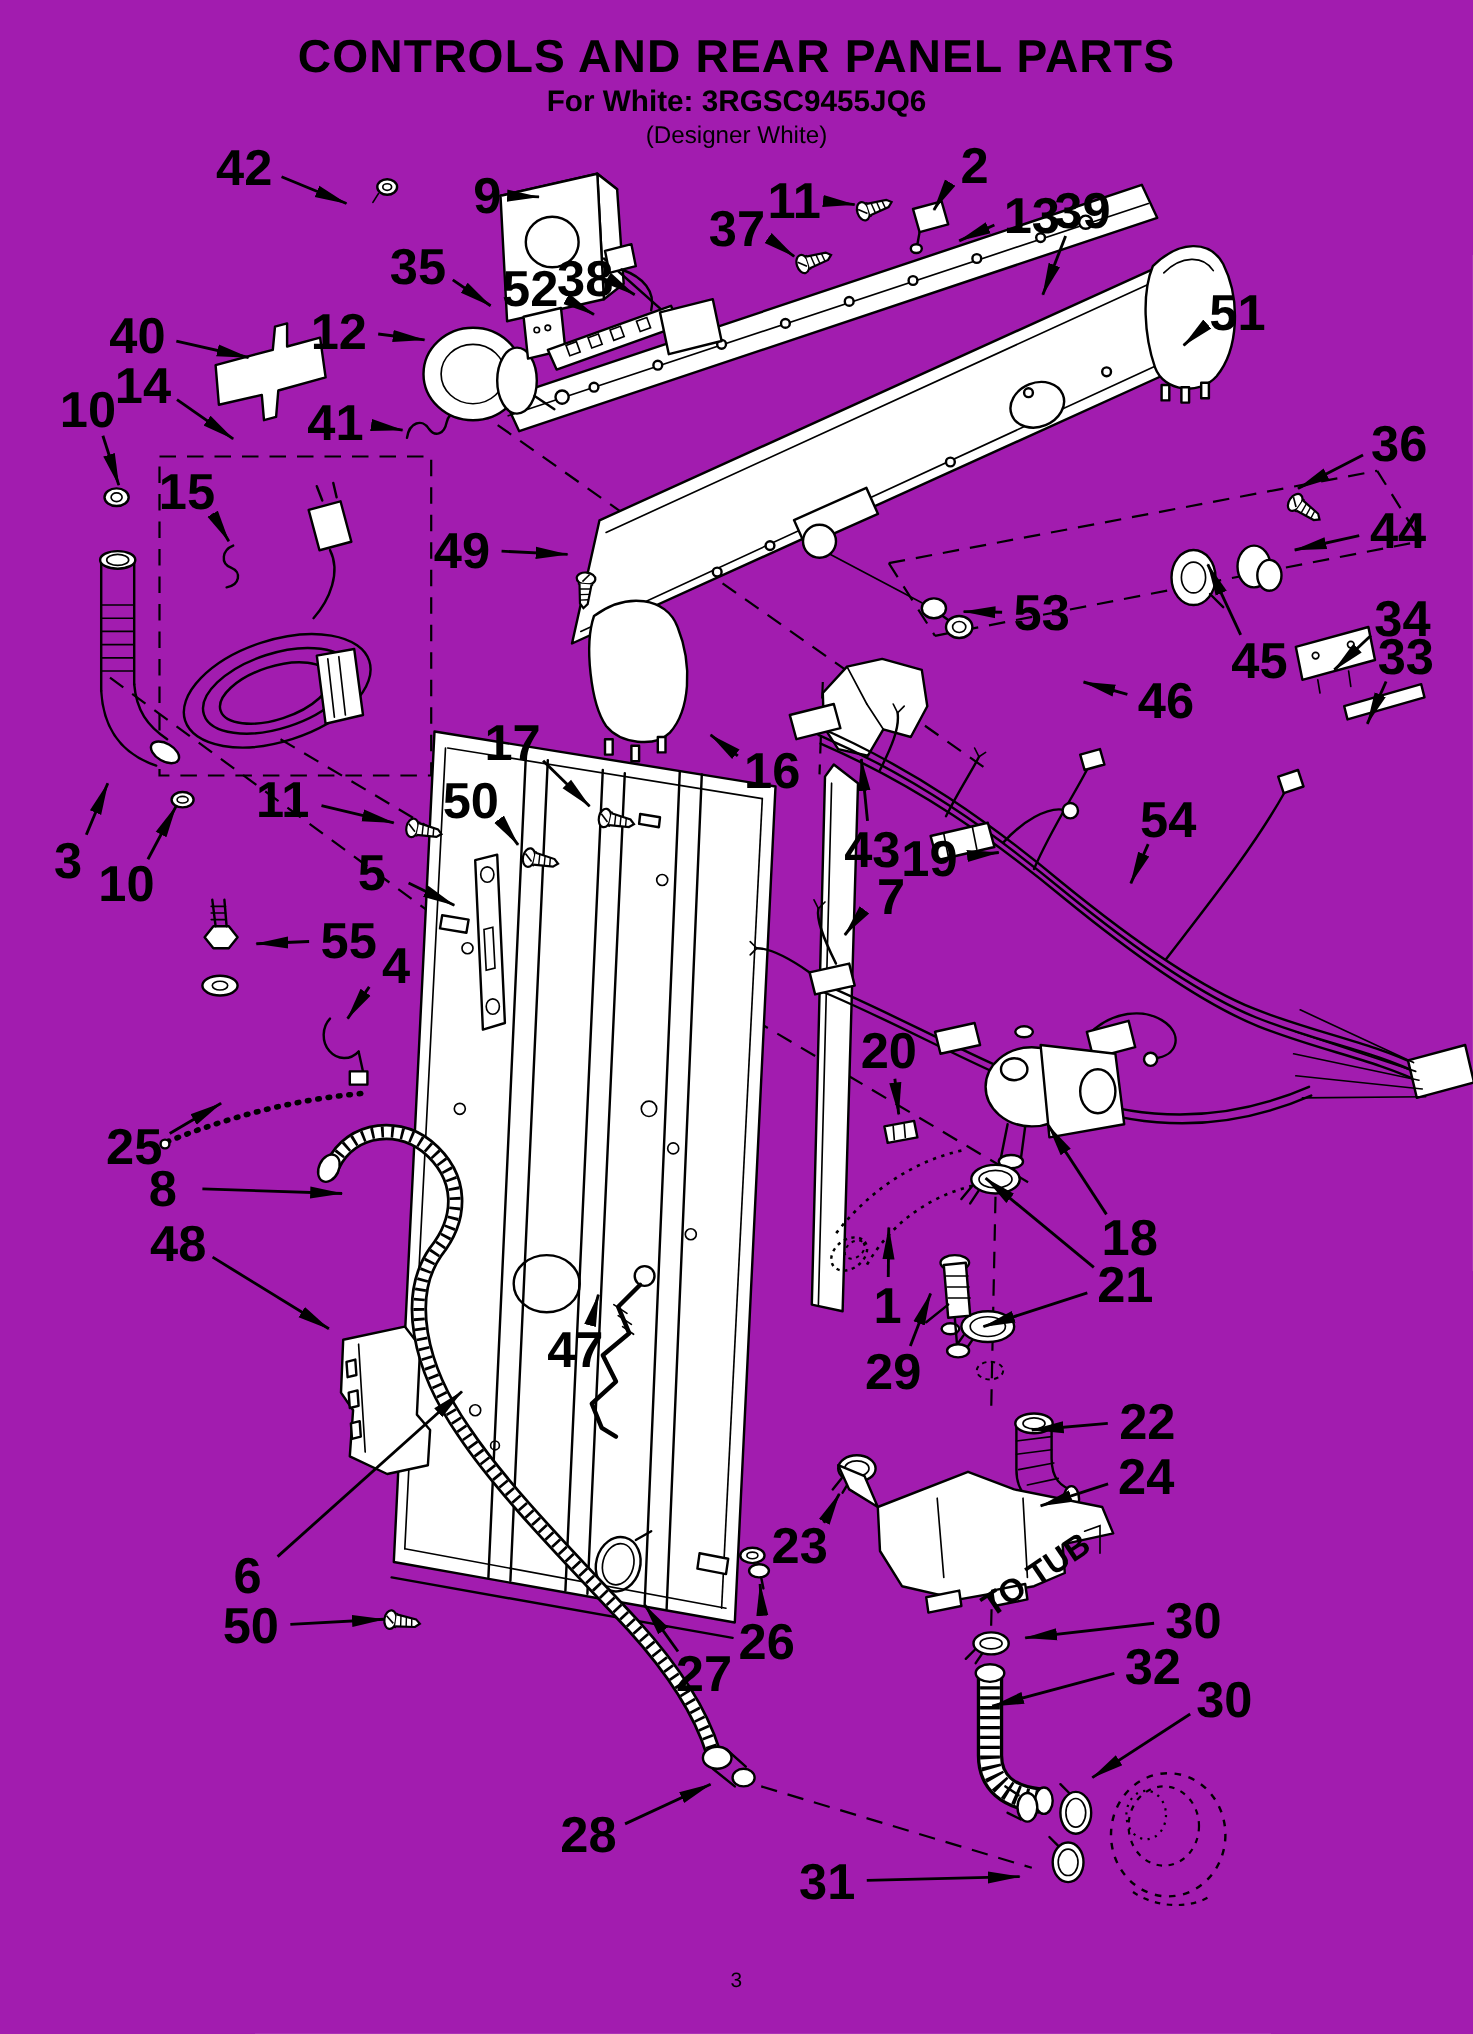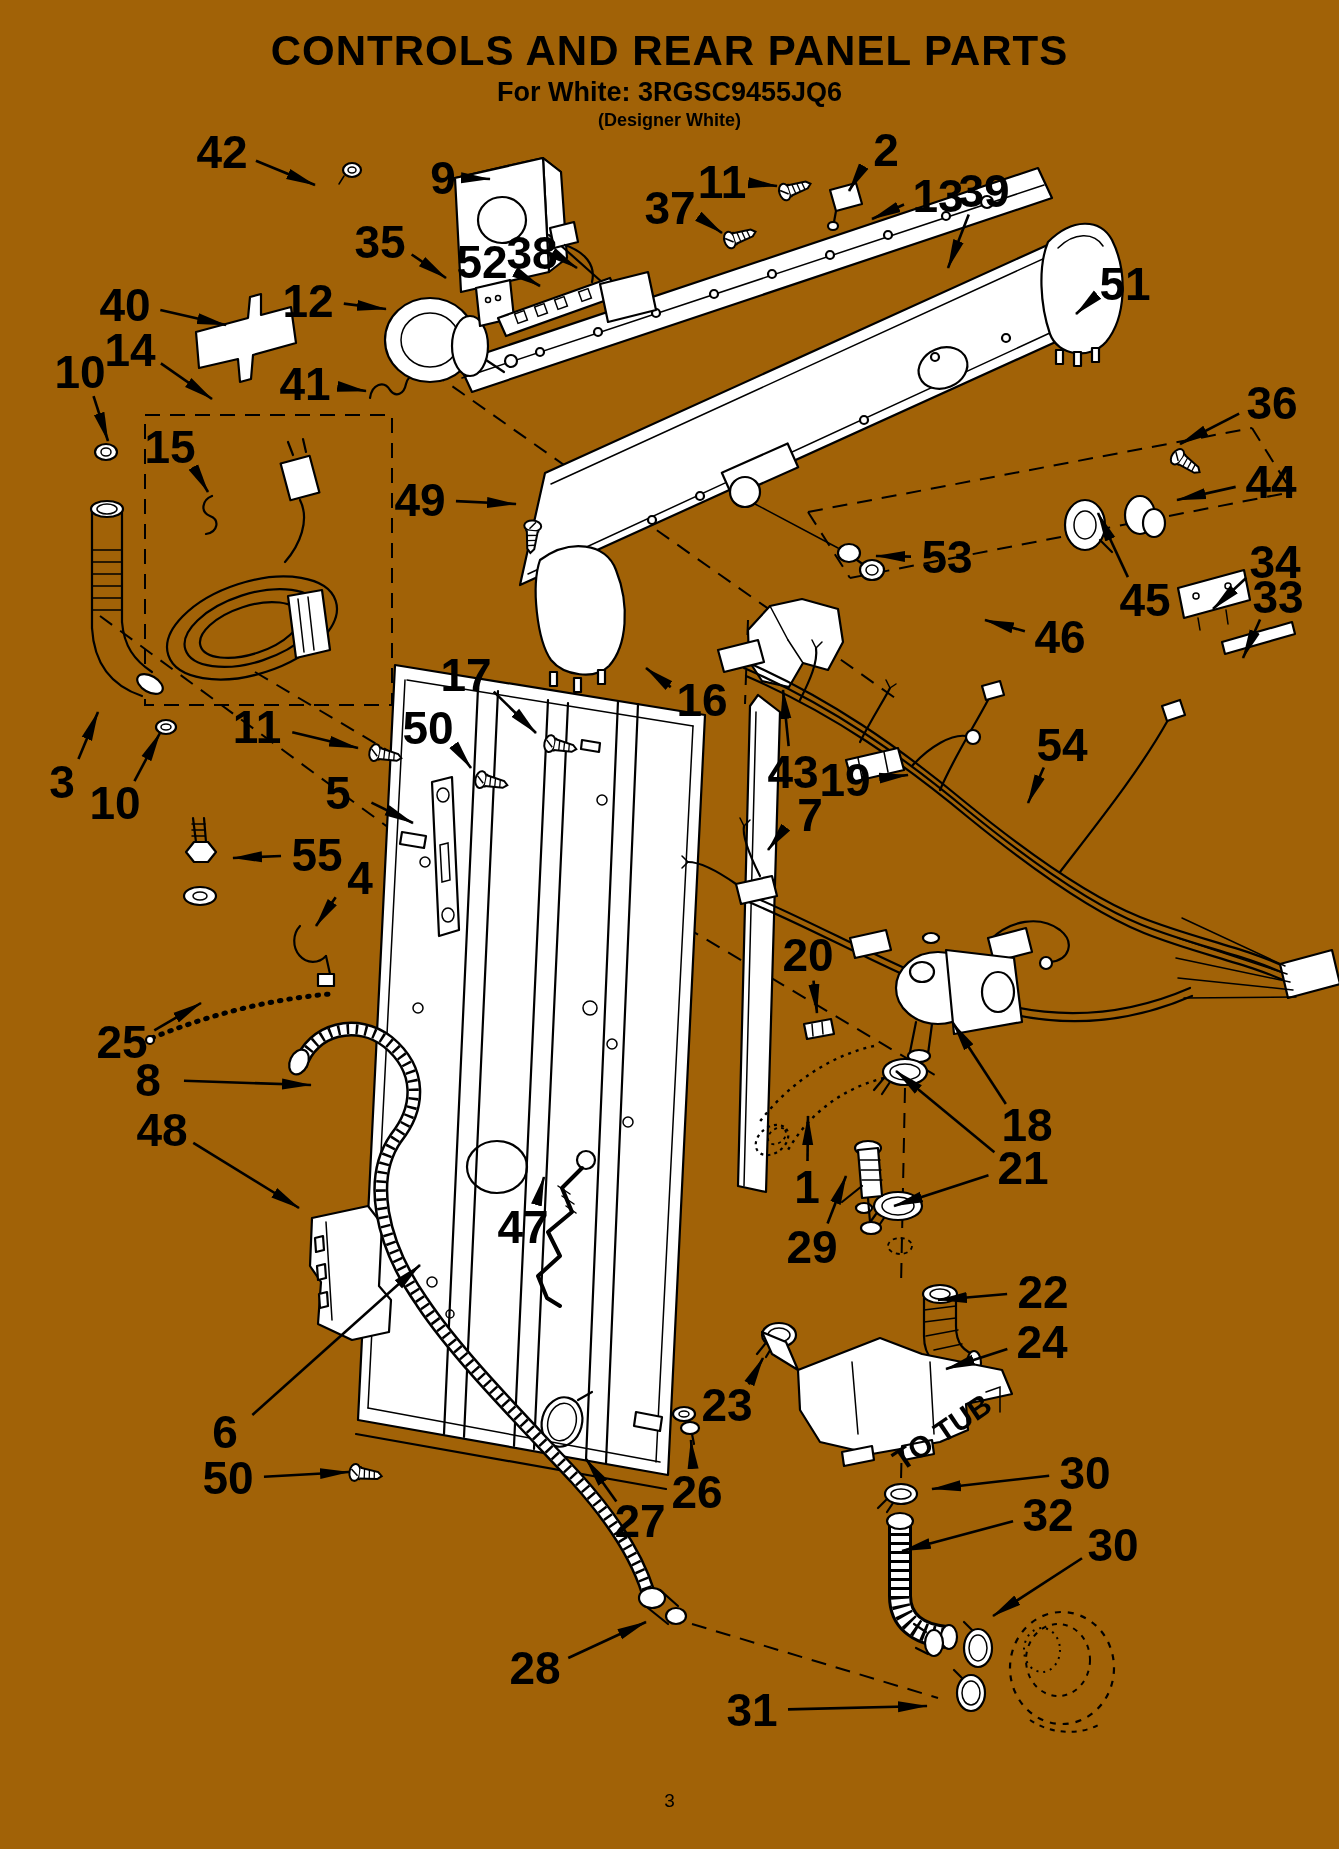--- a/index.html
+++ b/index.html
@@ -1,21 +1,21 @@
 <!DOCTYPE html>
 <html><head>
 <meta charset="utf-8">
 <style>
   html,body{margin:0;padding:0;background:#fff}
-  .page{position:relative;width:1339px;height:1849px;background:#a16207;overflow:hidden;
+  .page{position:relative;width:1339px;height:1849px;background:#a21caf;overflow:hidden;
         font-family:"Liberation Sans",sans-serif;color:#000}
   .header{position:absolute;top:30px;left:0;right:0;text-align:center;z-index:3}
   .title{font-size:42px;font-weight:bold;letter-spacing:1px;margin:0;line-height:1.0}
   .model-line{font-size:27px;font-weight:bold;margin-top:5px}
-  .finish-line{font-size:18px;font-weight:bold;margin-top:2px}
+  .finish-line{font-size:22px;font-weight:normal;margin-top:2px}
   .doc-number{position:absolute;left:30px;top:1896px;font-size:19px;z-index:3}
   .page-number{position:absolute;left:0;right:0;top:1790px;text-align:center;font-size:19px;z-index:3}
   svg.art{position:absolute;left:0;top:0;z-index:1}
   svg .ln{stroke:#000;stroke-width:2.2;fill:none;stroke-linecap:round;stroke-linejoin:round}
   svg .fw{stroke:#000;stroke-width:2.2;fill:#fff;stroke-linejoin:round}
   svg .thin{stroke:#000;stroke-width:1.5;fill:none;stroke-linecap:round}
   svg .dash{stroke:#000;stroke-width:2;fill:none;stroke-dasharray:15 10}
   svg .leader{stroke:#000;stroke-width:2.6;fill:none}
   .callout-num{font:bold 46px "Liberation Sans",sans-serif;fill:#000;text-anchor:middle;dominant-baseline:central}
   .note-text{font:bold 30px "Liberation Sans",sans-serif;fill:#000;text-anchor:middle;dominant-baseline:central}

